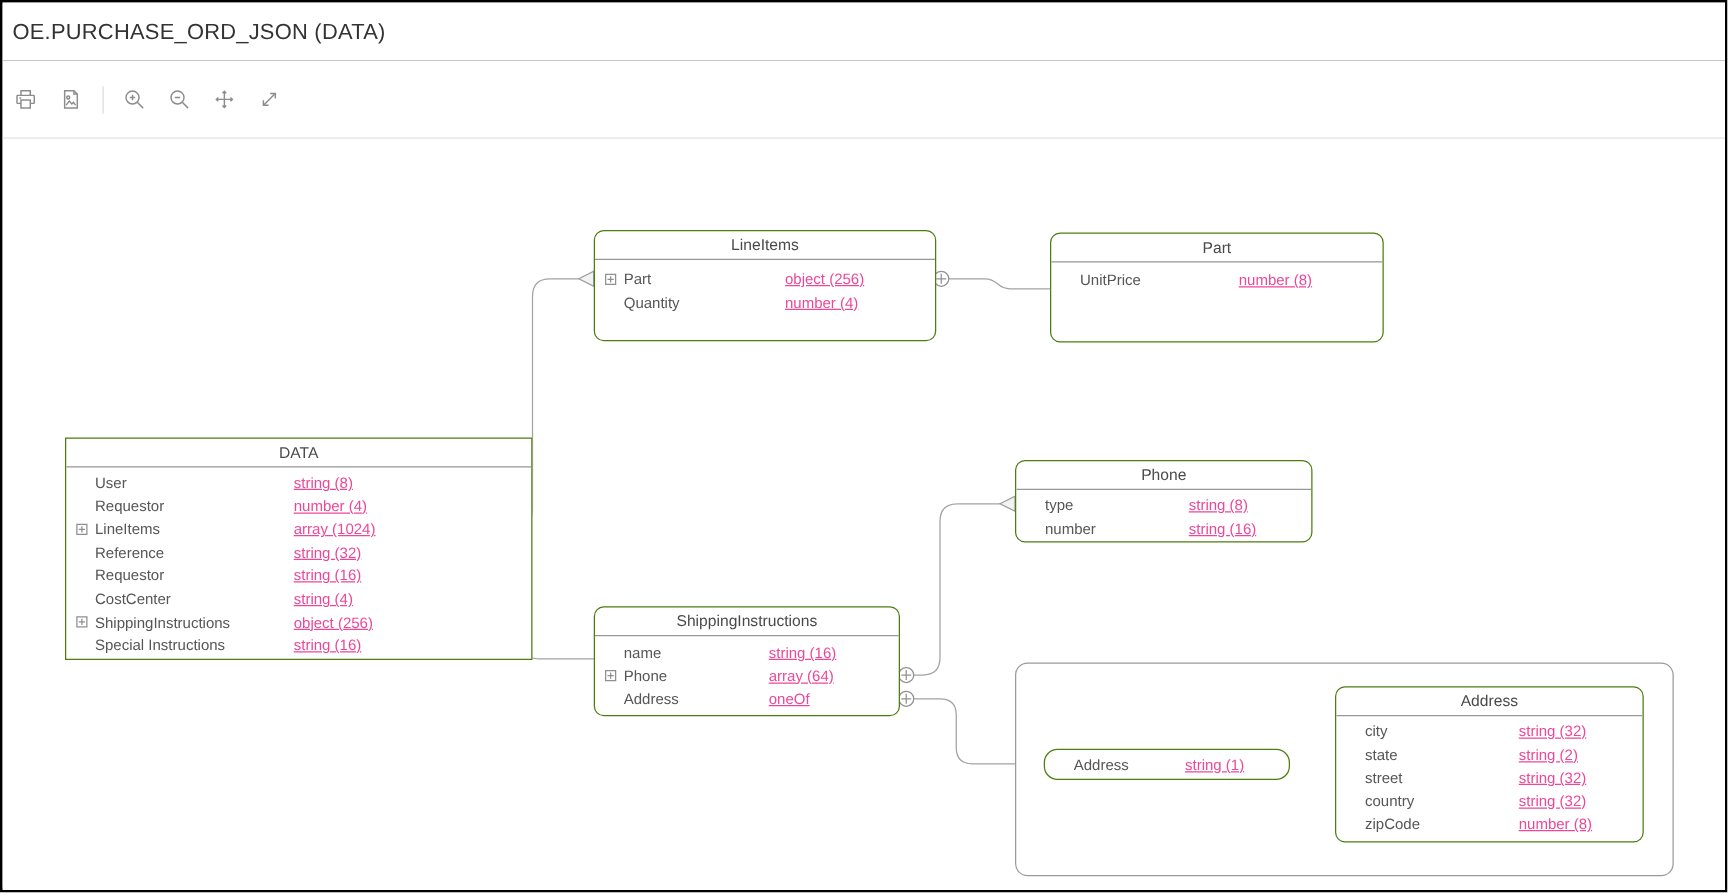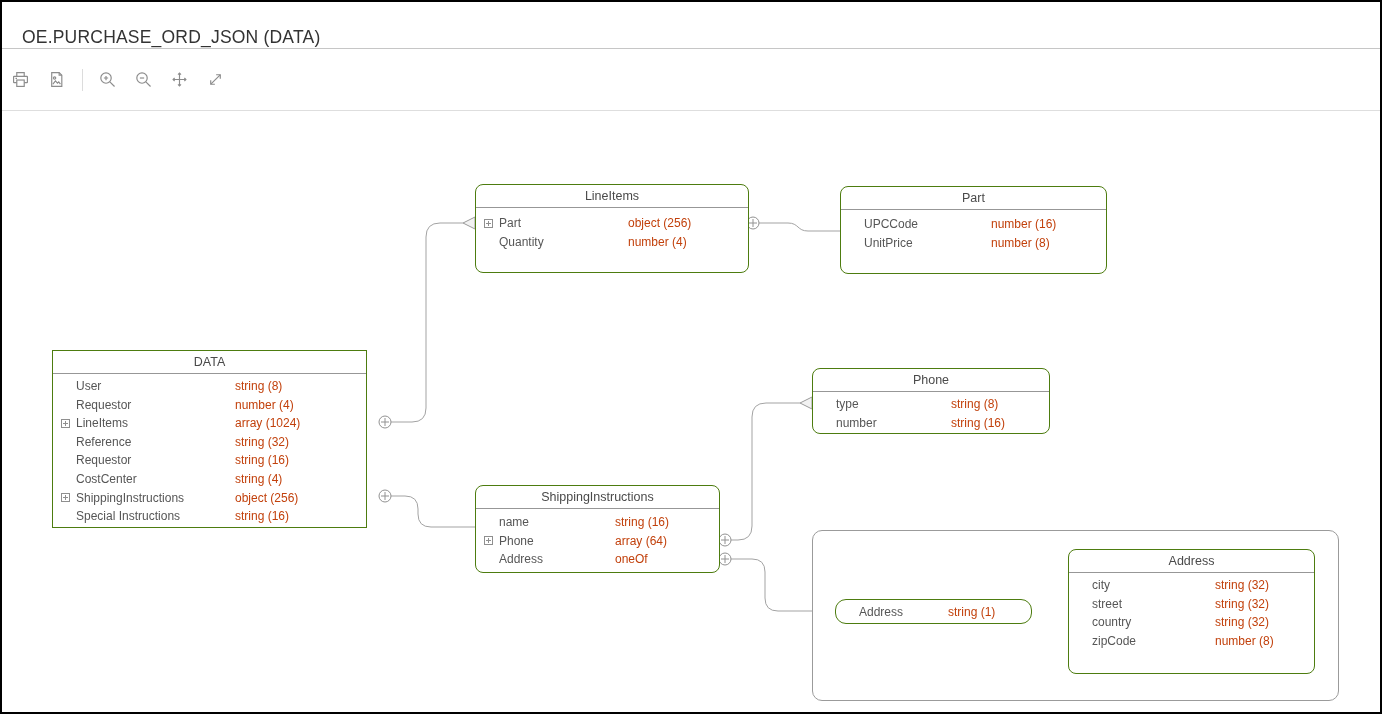--- a/index.html
+++ b/index.html
@@ -4,22 +4,22 @@
 <style>
   html,body{margin:0;padding:0;background:#fff;}
   *{box-sizing:border-box;}
   body{font-family:"Liberation Sans","DejaVu Sans",sans-serif;}
   .window{
     position:relative;width:1382px;height:714px;
     border:2px solid #000;background:#fff;overflow:hidden;
   }
   
   .titlebar{
-    height:47px;display:flex;align-items:flex-end;
-    border-bottom:1px solid #c6c6c6;background:#fff;padding-left:20px;
+    height:47px;display:flex;align-items:center;
+    border-bottom:1px solid #c6c6c6;background:#fff;padding-left:8px;
   }
   .titlebar h1{
     margin:0;font-size:17.5px;font-weight:400;color:#333;letter-spacing:.2px;
   }
   
   .toolbar{
     height:62px;display:flex;align-items:center;
     border-bottom:1px solid #dedede;background:#fff;padding-left:6px;
   }
   .tb-btn{
@@ -42,21 +42,21 @@
   }
   .tbl.square{border-radius:0;}
   .tbl.pill{border-radius:11px;}
   .tbl-header{
     height:23px;line-height:23px;text-align:center;color:#4a4a4a;
     font-size:12.5px;border-bottom:1px solid #979797;
   }
   .rows{padding-top:var(--rp,3px);}
   .row{position:relative;height:18.6px;line-height:18.6px;padding-left:23px;white-space:nowrap;}
   .fname{color:#565656;}
-  .ftype{position:absolute;left:var(--type-x,150px);color:#c2410c;}
+  .ftype{position:absolute;left:var(--type-x,150px);color:#ec4899;text-decoration:underline;}
   .expand{
     position:absolute;left:8px;top:4.5px;width:9px;height:9px;
     border:1px solid #8f8f8f;background:#fff;
   }
   .expand::before{content:"";position:absolute;left:1px;top:3px;width:5px;height:1px;background:#8f8f8f;}
   .expand::after{content:"";position:absolute;left:3px;top:1px;width:1px;height:5px;background:#8f8f8f;}
   .group{position:absolute;border:1px solid #9b9b9b;border-radius:10px;background:#fff;}
 </style>
 </head>
 <body>
@@ -147,21 +147,21 @@
           <path class="plus" d="M719 429h8M723 425v8"></path>
       </g>
       <g>
         <circle class="pt" cx="723" cy="448" r="6"></circle>
           <path class="plus" d="M719 448h8M723 444v8"></path>
       </g>
     </svg>
 
     <div class="group" style="left:810px;top:419px;width:527px;height:171px;"></div>
 
-    <div class="tbl square" style="left:50px;top:239px;width:315px;height:178px;--type-x:182px;">
+    <div class="tbl square" style="left:50px;top:239px;width:374px;height:178px;--type-x:182px;">
         <div class="tbl-header">DATA</div>
         <div class="rows">
           <div class="row"><span class="fname">User</span><span class="ftype">string (8)</span></div>
           <div class="row"><span class="fname">Requestor</span><span class="ftype">number (4)</span></div>
           <div class="row"><span class="expand"></span><span class="fname">LineItems</span><span class="ftype">array (1024)</span></div>
           <div class="row"><span class="fname">Reference</span><span class="ftype">string (32)</span></div>
           <div class="row"><span class="fname">Requestor</span><span class="ftype">string (16)</span></div>
           <div class="row"><span class="fname">CostCenter</span><span class="ftype">string (4)</span></div>
           <div class="row"><span class="expand"></span><span class="fname">ShippingInstructions</span><span class="ftype">object (256)</span></div>
           <div class="row"><span class="fname">Special Instructions</span><span class="ftype">string (16)</span></div>
@@ -172,21 +172,20 @@
         <div class="tbl-header">LineItems</div>
         <div class="rows">
           <div class="row"><span class="expand"></span><span class="fname">Part</span><span class="ftype">object (256)</span></div>
           <div class="row"><span class="fname">Quantity</span><span class="ftype">number (4)</span></div>
         </div>
       </div>
 
     <div class="tbl" style="left:838px;top:75px;width:267px;height:88px;--type-x:150px;--rp:5px;">
         <div class="tbl-header">Part</div>
         <div class="rows">
-          <div class="row"><span class="fname">UPCCode</span><span class="ftype">number (16)</span></div>
           <div class="row"><span class="fname">UnitPrice</span><span class="ftype">number (8)</span></div>
         </div>
       </div>
 
     <div class="tbl" style="left:810px;top:257px;width:238px;height:66px;--type-x:138px;">
         <div class="tbl-header">Phone</div>
         <div class="rows">
           <div class="row"><span class="fname">type</span><span class="ftype">string (8)</span></div>
           <div class="row"><span class="fname">number</span><span class="ftype">string (16)</span></div>
         </div>
@@ -198,20 +197,21 @@
           <div class="row"><span class="fname">name</span><span class="ftype">string (16)</span></div>
           <div class="row"><span class="expand"></span><span class="fname">Phone</span><span class="ftype">array (64)</span></div>
           <div class="row"><span class="fname">Address</span><span class="ftype">oneOf</span></div>
         </div>
       </div>
 
     <div class="tbl" style="left:1066px;top:438px;width:247px;height:125px;--type-x:146px;">
         <div class="tbl-header">Address</div>
         <div class="rows">
           <div class="row"><span class="fname">city</span><span class="ftype">string (32)</span></div>
+          <div class="row"><span class="fname">state</span><span class="ftype">string (2)</span></div>
           <div class="row"><span class="fname">street</span><span class="ftype">string (32)</span></div>
           <div class="row"><span class="fname">country</span><span class="ftype">string (32)</span></div>
           <div class="row"><span class="fname">zipCode</span><span class="ftype">number (8)</span></div>
         </div>
       </div>
 
     <div class="tbl pill" style="left:833px;top:488px;width:197px;height:25px;--type-x:112px;">
         <div class="rows">
           <div class="row"><span class="fname">Address</span><span class="ftype">string (1)</span></div>
         </div>

